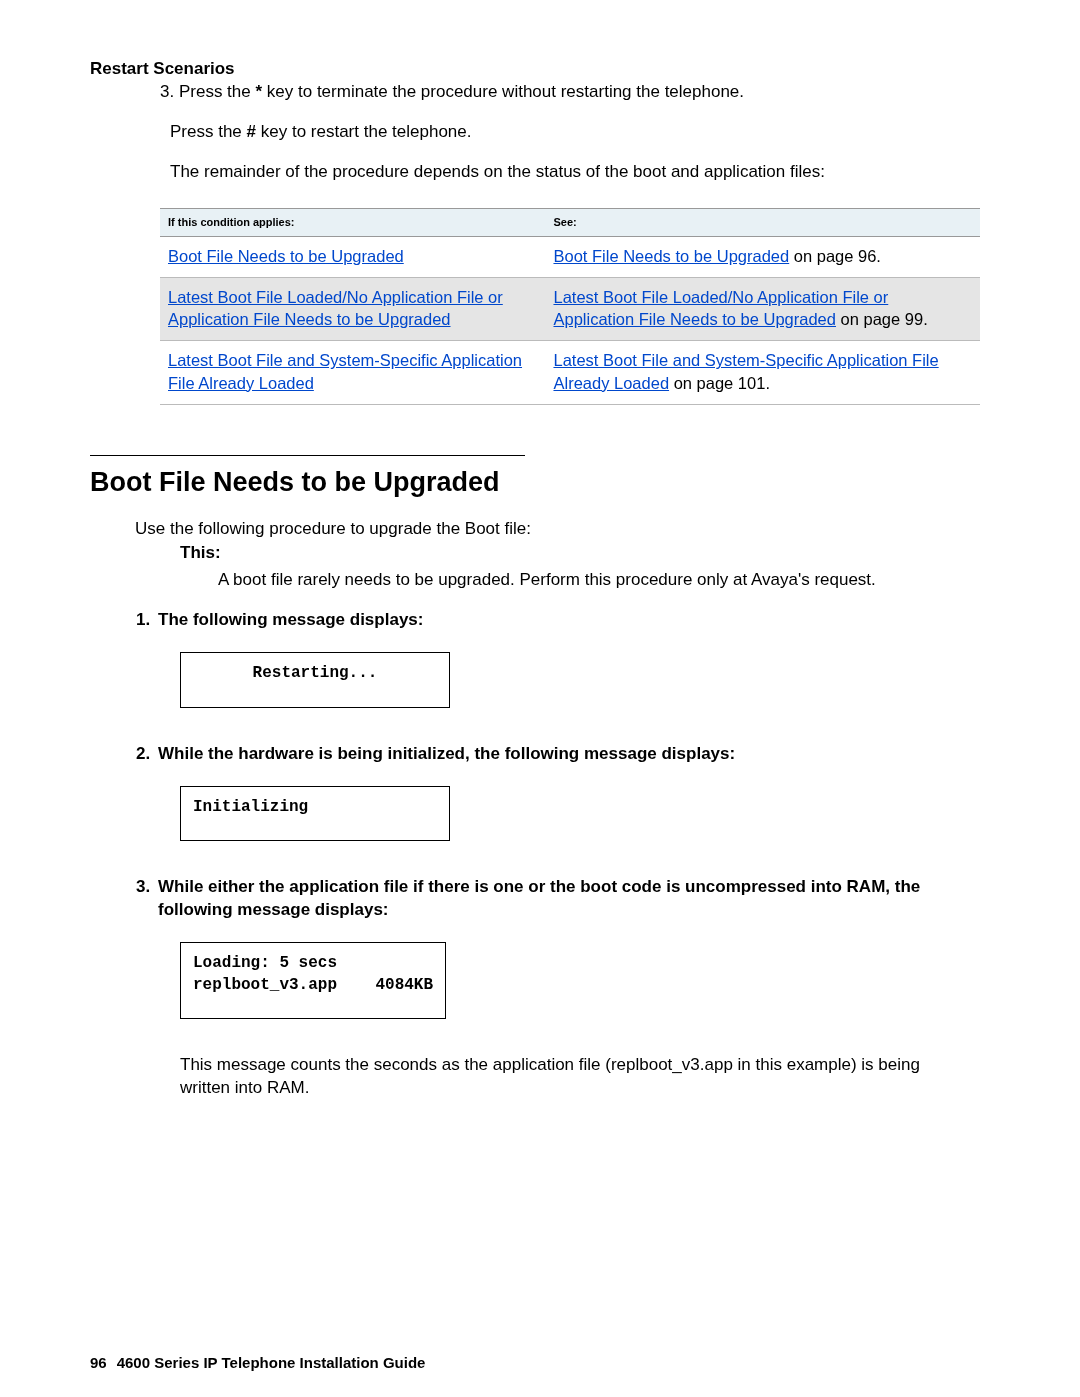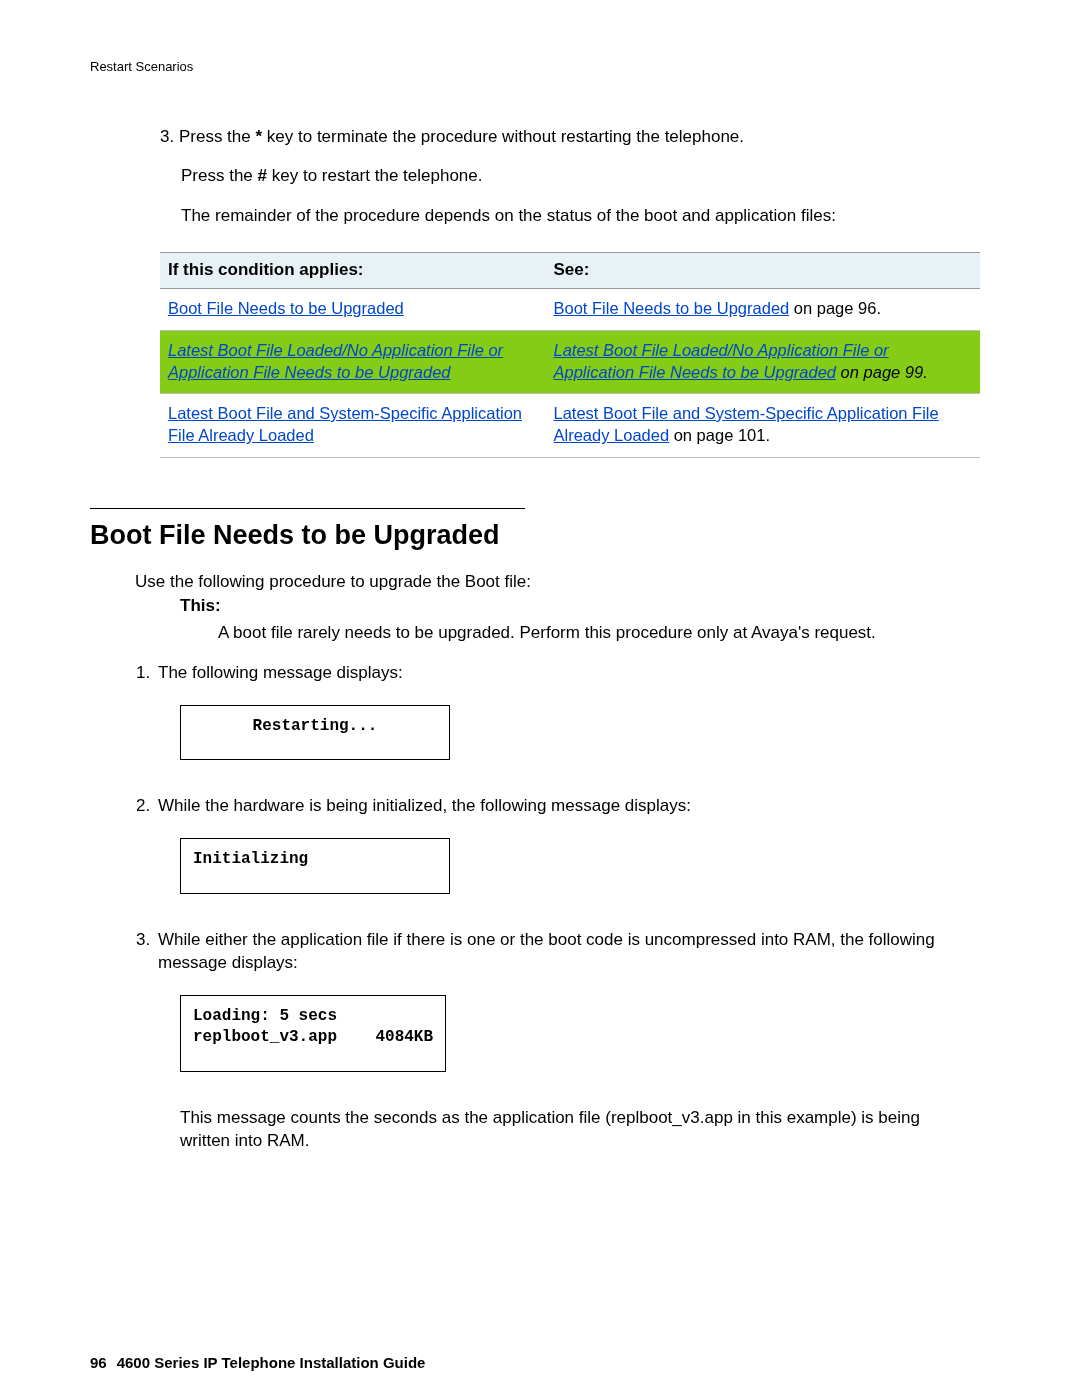--- a/index.html
+++ b/index.html
@@ -11,55 +11,54 @@
     width: 1080px;
     line-height: 1.35;
   }
   .page {
     padding: 58px 90px 40px 90px;
     box-sizing: border-box;
     min-height: 1397px;
     position: relative;
   }
   .running-header {
-    font-weight: normal;
-    font-size: 13px;
-    margin-bottom: 50px;
+    font-weight: bold;
+    font-size: 17px;
   }
   .step-block {
     margin-left: 70px;
     margin-right: 10px;
   }
   .step-line {
     margin: 0 0 0 0;
   }
   .indent-sub {
-    margin-left: 21px;
+    margin-left: 10px;
     margin-bottom: 6px;
   }
   table.cond {
     width: 100%;
     border-collapse: collapse;
     margin-top: 24px;
   }
   table.cond th {
     text-align: left;
     background: #e8f1f5;
     border-top: 1px solid #999;
     border-bottom: 1px solid #999;
     padding: 6px 8px;
-    font-size: 17px;
+    font-size: 11px;
   }
   table.cond td {
     padding: 8px 8px 10px 8px;
     vertical-align: top;
     border-bottom: 1px solid #bbb;
     font-size: 16.5px;
   }
-  table.cond tr.mid td { background: #84cc16; font-style: italic; }
+  table.cond tr.mid td { background: #e5e5e5; }
   a.doc-link {
     color: #0047cc;
     text-decoration: underline;
   }
   .section-rule {
     border: none;
     border-top: 1.5px solid #000;
     width: 435px;
     margin: 50px 0 8px 0;
   }
@@ -80,20 +79,21 @@
   .note-body {
     margin-left: 128px;
     margin-right: 20px;
     margin-bottom: 5px;
   }
   .numbered {
     margin-left: 68px;
     text-indent: -22px;
     margin-right: 20px;
     margin-bottom: 10px;
+    font-weight: bold;
   }
   .numbered .num { display:inline-block; width:22px; text-indent:0;}
   .display-box {
     border: 1px solid #000;
     margin: 10px 0 18px 90px;
     padding: 10px 12px 22px 12px;
     font-family: "Courier New", monospace;
     font-weight: bold;
     font-size: 16px;
     white-space: pre;

